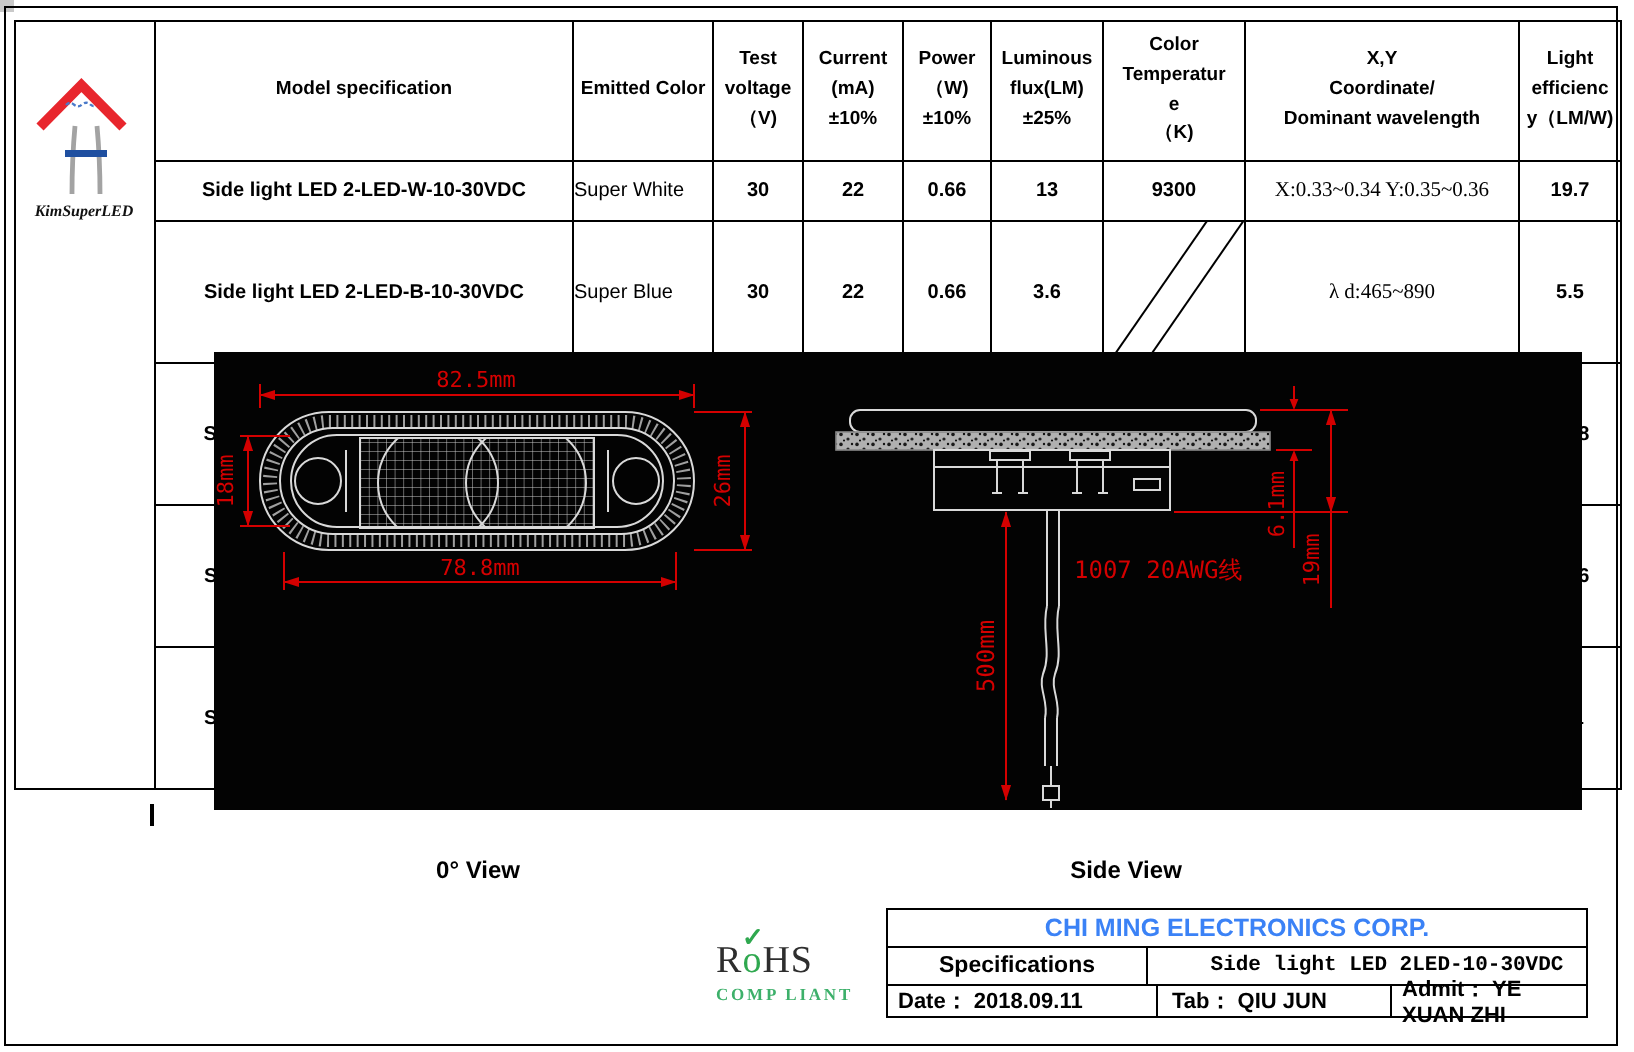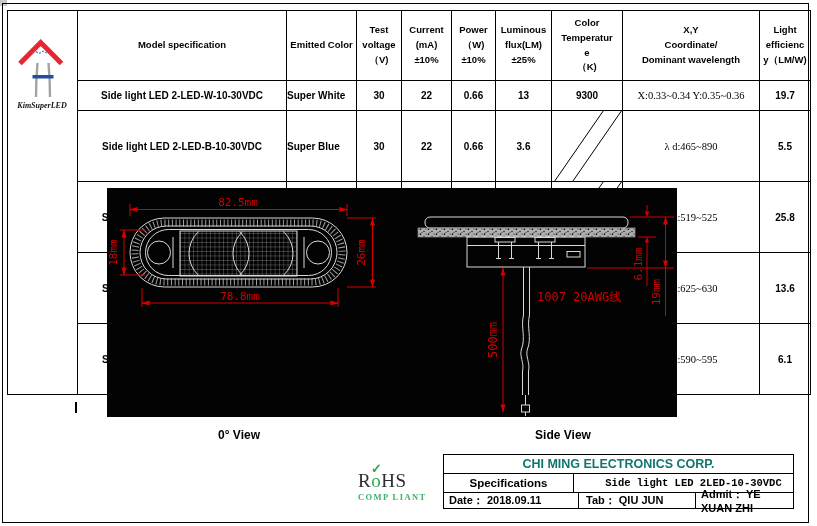--- a/index.html
+++ b/index.html
@@ -9,47 +9,47 @@
   }
   .corner-artifact{position:absolute;left:0;top:0;width:7px;height:6px;background:#c9c9c9;}
   .page-border{position:absolute;left:2px;top:3px;width:805px;height:518px;border:1px solid #000;}
 
   
   table.spec{position:absolute;left:7px;top:10px;border-collapse:collapse;table-layout:fixed;}
   table.spec td{border:1px solid #000;padding:0;overflow:hidden;}
   td.hc{font-size:9.5px;font-weight:bold;text-align:center;vertical-align:middle;
         white-space:pre-line;line-height:1.55;overflow-wrap:anywhere;}
   td.dc{font-size:10px;font-weight:bold;text-align:center;vertical-align:middle;}
-  td.lc{font-size:10px;font-weight:bold;text-align:left;padding-left:4px;vertical-align:middle;}
+  td.lc{font-size:10px;font-weight:normal;text-align:left;padding-left:4px;vertical-align:middle;}
   td.sc{font-family:"Liberation Serif",serif;font-weight:normal;font-size:10.5px;
         text-align:center;vertical-align:middle;}
   td.slash-td{padding:0;}
   td.slash-td svg{display:block;width:100%;height:100%;}
   td.logo-td{vertical-align:top;text-align:left;}
   tr.hrow{height:70px;} tr.drow{height:30px;}
 
   
-  .blackbox{position:absolute;left:107px;top:188px;width:570px;height:229px;background:#030303;}
+  .blackbox{position:absolute;left:107px;top:176px;width:684px;height:229px;background:#030303;}
   .blackbox svg{display:block;}
   .tickmark{position:absolute;left:75px;top:402px;width:2px;height:11px;background:#000;}
   .view-label{position:absolute;top:428px;font-size:12px;font-weight:bold;text-align:center;width:90px;}
   .vl-front{left:194px;} .vl-side{left:518px;}
 
   
   .rohs{position:absolute;left:358px;top:471px;width:80px;
         font-family:"Liberation Serif",serif;}
   .rohs-word{position:relative;display:inline-block;font-size:19px;line-height:1;color:#2e2e2e;letter-spacing:.5px;}
   .rohs-o{color:#2fa84f;}
   .rohs-check{position:absolute;left:13px;top:-9px;font-size:13px;font-weight:bold;color:#2fa84f;}
   .rohs-comp{font-size:8.5px;font-weight:bold;color:#3db06a;letter-spacing:1.4px;margin-top:1px;white-space:nowrap;}
 
   
   .tblock{position:absolute;left:443px;top:454px;width:349px;border:1px solid #000;font-weight:bold;}
   .tb-company{height:18px;border-bottom:1px solid #000;display:flex;align-items:center;justify-content:center;
-              color:#0f766e;font-size:12.5px;}
+              color:#3b82f6;font-size:12.5px;}
   .tb-mid{display:flex;height:18px;border-bottom:1px solid #000;gap:20px;}
   .tb-spec{width:129px;border-right:1px solid #000;display:flex;align-items:center;justify-content:center;font-size:11.5px;}
   .tb-prod{flex:1;display:flex;align-items:center;justify-content:center;font-size:10.5px;font-family:Liberation Mono, monospace;}
   .tb-bot{display:flex;height:15px;}
   .tb-date{width:129px;border-right:1px solid #000;display:flex;align-items:center;padding-left:5px;font-size:11px;}
   .tb-tab{width:109px;border-right:1px solid #000;display:flex;align-items:center;padding-left:7px;font-size:11px;}
   .tb-admit{flex:1;display:flex;align-items:center;padding-left:5px;font-size:11px;}
 </style>
 </head>
 <body>

